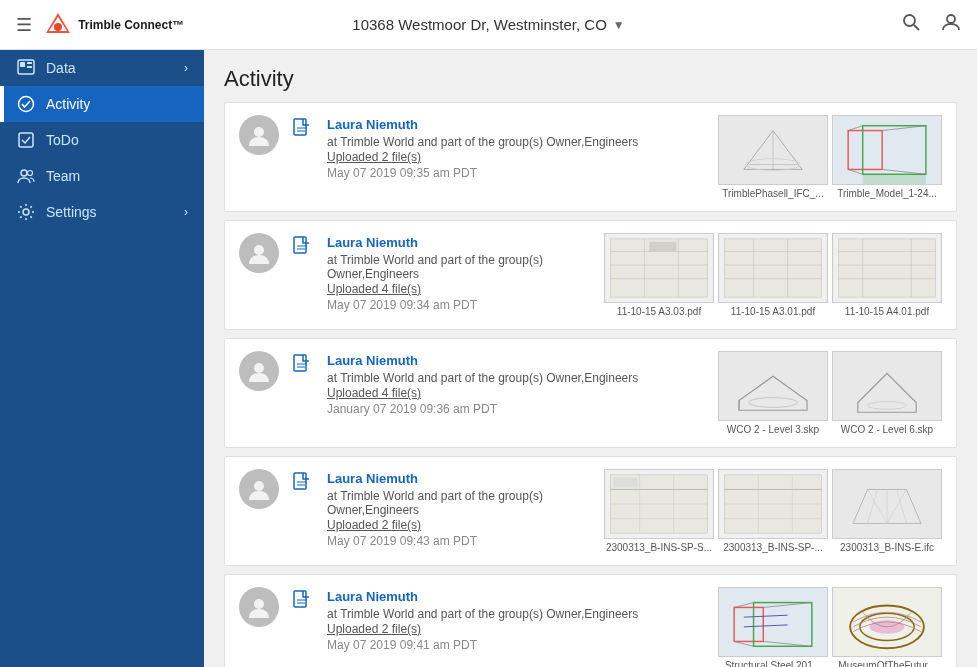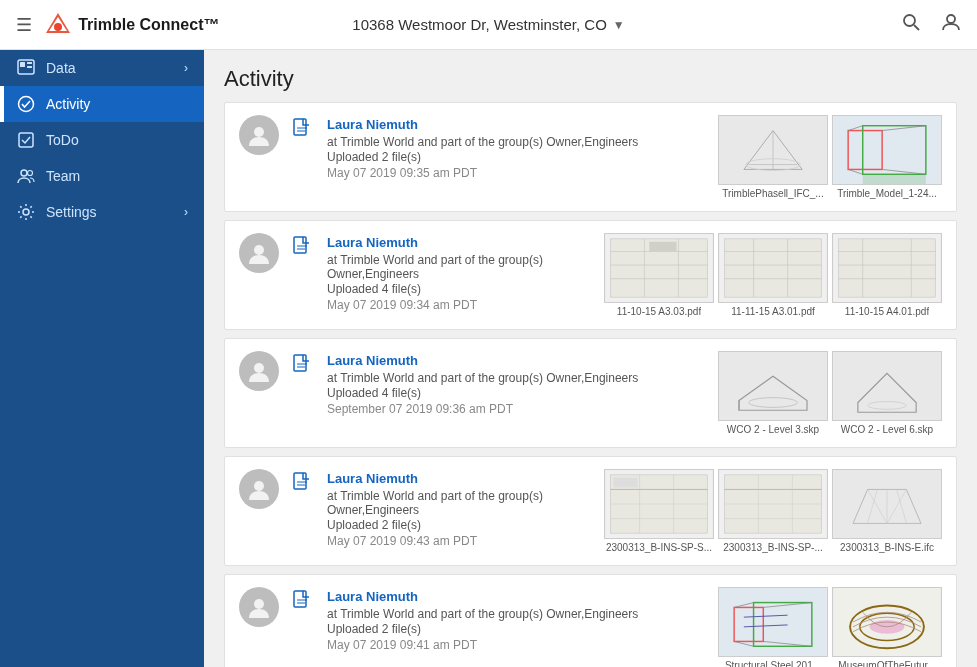--- a/index.html
+++ b/index.html
@@ -12,21 +12,21 @@
       display: flex;
       align-items: center;
       padding: 0 16px;
       border-bottom: 1px solid #e0e0e0;
       flex-shrink: 0;
       position: relative;
     }
     .header-menu-icon { cursor: pointer; margin-right: 12px; color: #555; font-size: 18px; }
     .header-logo { display: flex; align-items: center; gap: 6px; }
     .header-logo-icon { width: 28px; height: 28px; }
-    .header-logo-text { font-size: 16px; font-weight: 600; color: #1a1a1a; }
+    .header-logo-text { font-size: 12px; font-weight: 600; color: #1a1a1a; }
     .header-title {
       position: absolute;
       left: 50%;
       transform: translateX(-50%);
       display: flex;
       align-items: center;
       gap: 6px;
       font-size: 15px;
       color: #333;
       cursor: pointer;
@@ -110,21 +110,21 @@
       width: 24px;
       height: 24px;
       flex-shrink: 0;
       margin-top: 2px;
       color: #1565c0;
       font-size: 18px;
     }
     .activity-info { flex: 1; min-width: 0; }
     .activity-user { color: #1565c0; font-size: 13px; font-weight: 600; cursor: pointer; text-decoration: none; }
     .activity-desc { font-size: 12px; color: #555; margin-top: 2px; }
-    .activity-meta { font-size: 12px; color: #555; margin-top: 1px; }
+    .activity-meta { font-size: 12px; color: #555; margin-top: 1px; text-decoration: underline; }
     .activity-time { font-size: 12px; color: #888; margin-top: 2px; }
 
     
     .activity-thumbs { display: flex; gap: 4px; flex-shrink: 0; }
     .thumb-wrap {
       width: 110px;
       display: flex;
       flex-direction: column;
       align-items: center;
     }
@@ -354,21 +354,21 @@
               <svg viewBox="0 0 110 70" xmlns="http://www.w3.org/2000/svg">
                 <rect width="110" height="70" fill="#f0f0f0"></rect>
                 <rect x="5" y="5" width="100" height="60" fill="#e8e8e0" stroke="#bbb" stroke-width="0.5"></rect>
                 <line x1="5" y1="18" x2="105" y2="18" stroke="#bbb" stroke-width="0.5"></line>
                 <line x1="5" y1="32" x2="105" y2="32" stroke="#bbb" stroke-width="0.5"></line>
                 <line x1="5" y1="46" x2="105" y2="46" stroke="#bbb" stroke-width="0.5"></line>
                 <line x1="35" y1="5" x2="35" y2="65" stroke="#bbb" stroke-width="0.5"></line>
                 <line x1="70" y1="5" x2="70" y2="65" stroke="#bbb" stroke-width="0.5"></line>
               </svg>
             </div>
-            <div class="thumb-label">11-11-15 A3.01.pdf</div>
+            <div class="thumb-label">11-10-15 A3.01.pdf</div>
           </div>
           <div class="thumb-wrap">
             <div class="thumb">
               <svg viewBox="0 0 110 70" xmlns="http://www.w3.org/2000/svg">
                 <rect width="110" height="70" fill="#f0f0f0"></rect>
                 <rect x="5" y="5" width="100" height="60" fill="#e8e8e0" stroke="#bbb" stroke-width="0.5"></rect>
                 <line x1="5" y1="18" x2="105" y2="18" stroke="#bbb" stroke-width="0.5"></line>
                 <line x1="5" y1="32" x2="105" y2="32" stroke="#bbb" stroke-width="0.5"></line>
                 <line x1="5" y1="46" x2="105" y2="46" stroke="#bbb" stroke-width="0.5"></line>
                 <line x1="30" y1="5" x2="30" y2="65" stroke="#bbb" stroke-width="0.5"></line>
@@ -392,21 +392,21 @@
               <rect x="3" y="2" width="12" height="16" rx="1" stroke="#1565c0" stroke-width="1.5" fill="none"></rect>
               <polyline points="12,2 12,8 18,8" stroke="#1565c0" stroke-width="1.5" fill="none"></polyline>
               <line x1="6" y1="11" x2="16" y2="11" stroke="#1565c0" stroke-width="1"></line>
               <line x1="6" y1="14" x2="14" y2="14" stroke="#1565c0" stroke-width="1"></line>
             </svg>
         </div>
         <div class="activity-info">
           <a class="activity-user">Laura Niemuth</a>
           <div class="activity-desc">at Trimble World and part of the group(s) Owner,Engineers</div>
           <div class="activity-meta">Uploaded 4 file(s)</div>
-          <div class="activity-time">September 07 2019 09:36 am PDT</div>
+          <div class="activity-time">January 07 2019 09:36 am PDT</div>
         </div>
         <div class="activity-thumbs">
           <div class="thumb-wrap">
             <div class="thumb">
               <svg viewBox="0 0 110 70" xmlns="http://www.w3.org/2000/svg">
                 <rect width="110" height="70" fill="#e8e8e8"></rect>
 
                 <polygon points="20,50 55,25 90,50 90,60 20,60" fill="none" stroke="#999" stroke-width="1.2"></polygon>
                 <line x1="20" y1="50" x2="20" y2="60" stroke="#999" stroke-width="1"></line>
                 <ellipse cx="55" cy="52" rx="25" ry="5" fill="none" stroke="#bbb" stroke-width="0.8"></ellipse>

